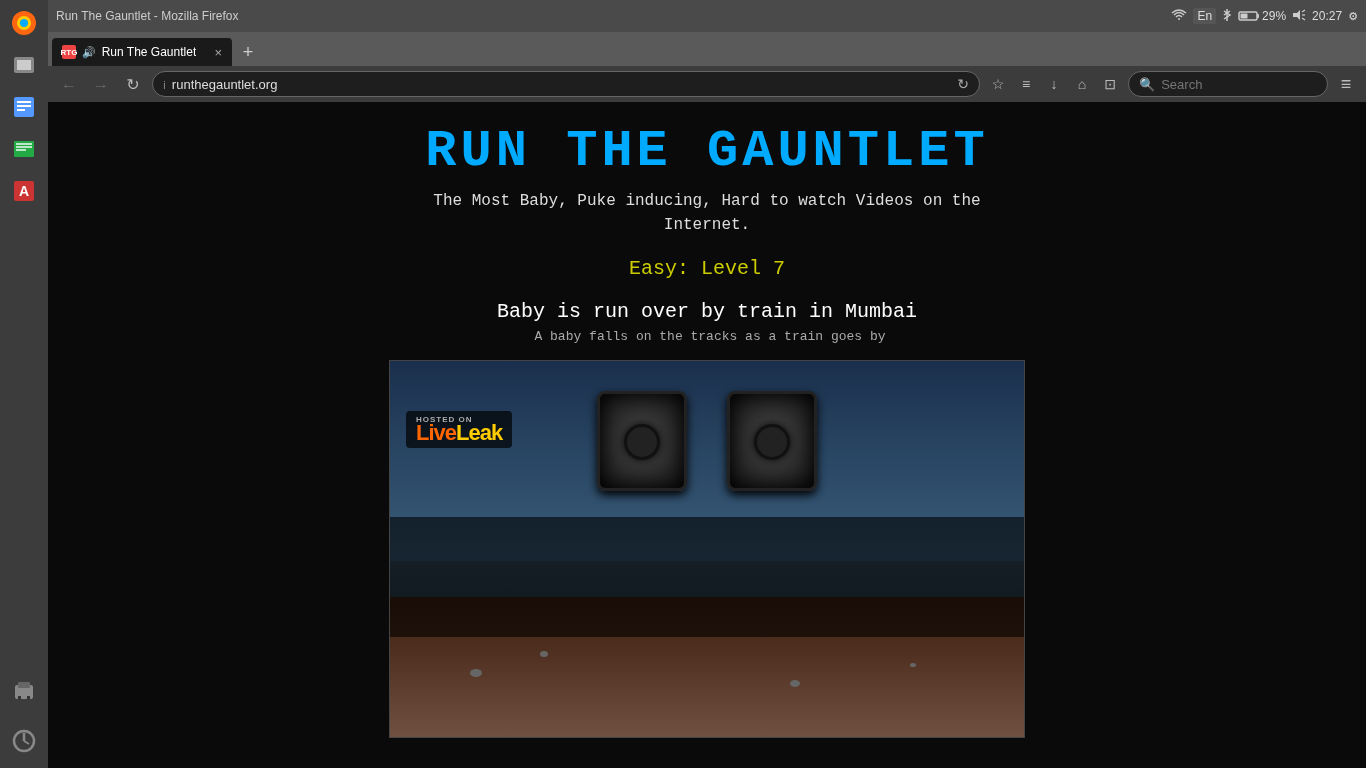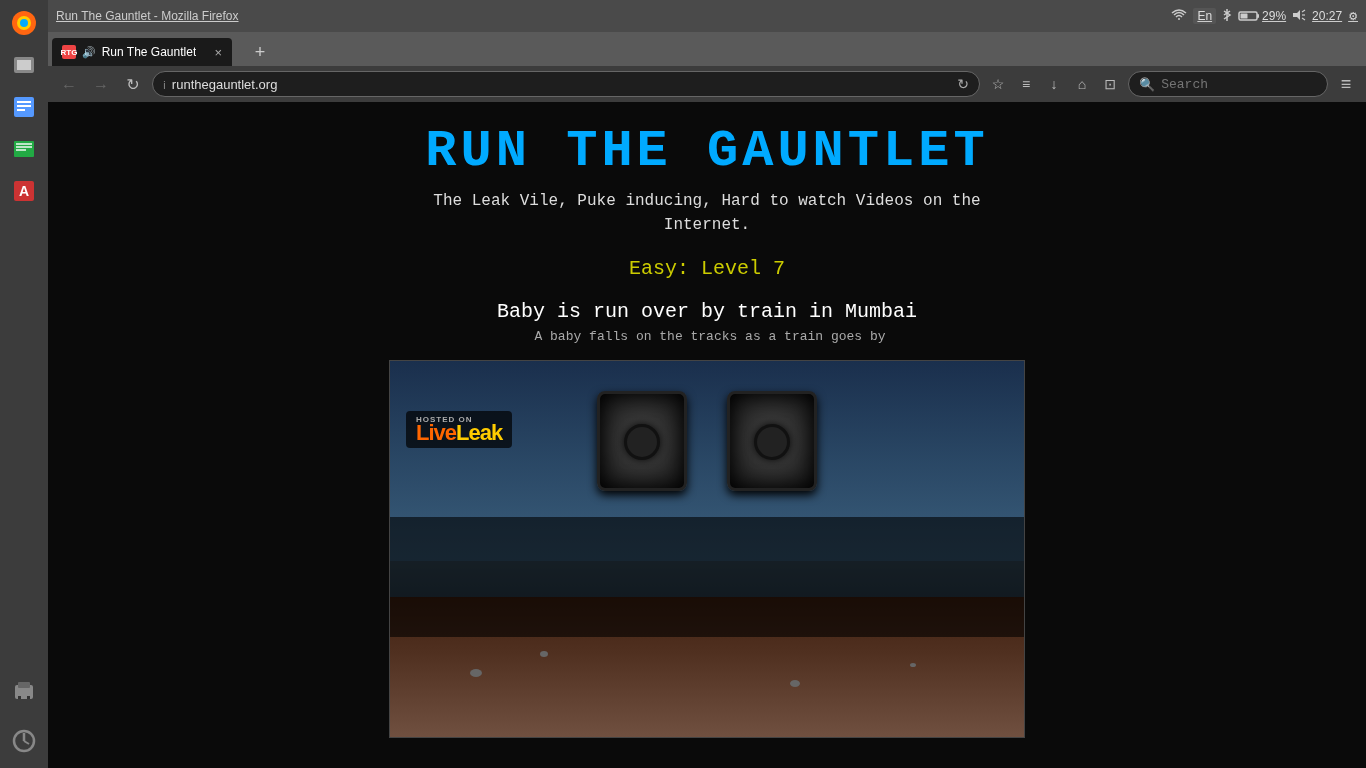--- a/index.html
+++ b/index.html
@@ -39,31 +39,30 @@
     
     #titlebar {
       height: 28px;
       background: #4a4a4a;
       display: flex;
       align-items: center;
       padding: 16px 8px;
       gap: 6px;
       font-size: 12px;
       color: #ccc;
-      text-decoration: underline;
     }
 
     
     #tabbar {
       height: 34px;
       background: #5a5a5a;
       display: flex;
       align-items: flex-end;
       padding: 0 4px;
-      gap: 14px;
+      gap: 2px;
     }
     .tab {
       height: 28px;
       background: #2b2b2b;
       border-radius: 4px 4px 0 0;
       display: flex;
       align-items: center;
       padding: 0 10px;
       gap: 6px;
       font-size: 12px;
@@ -149,21 +148,20 @@
       padding: 0 10px;
       gap: 6px;
     }
     #search-bar input {
       background: none;
       border: none;
       color: #ddd;
       font-size: 13px;
       outline: none;
       flex: 1;
-      font-family: Liberation Mono, monospace;
     }
     .nav-icons-right {
       display: flex;
       align-items: center;
       gap: 4px;
     }
     .nav-icon-btn {
       width: 24px; height: 24px;
       color: #bbb; font-size: 14px;
       cursor: pointer;
@@ -472,21 +470,21 @@
     </div>
 
     <span class="nav-icon-btn" style="font-size:18px;">≡</span>
   </div>
 
   <div id="webpage">
 
     <div id="site-title">RUN THE GAUNTLET</div>
 
     <div id="site-subtitle">
-      <span>The Leak Vile, Puke inducing, Hard to watch Videos on the</span><br>
+      <span>The Most Baby, Puke inducing, Hard to watch Videos on the</span><br>
       <span>Internet.</span>
     </div>
 
     <div id="level-label">Easy: Level 7</div>
 
     <div id="video-title">Baby is run over by train in Mumbai</div>
     <div id="video-subtitle">A baby falls on the tracks as a train goes by</div>
 
     <div id="video-container">
       <div id="video-scene">

